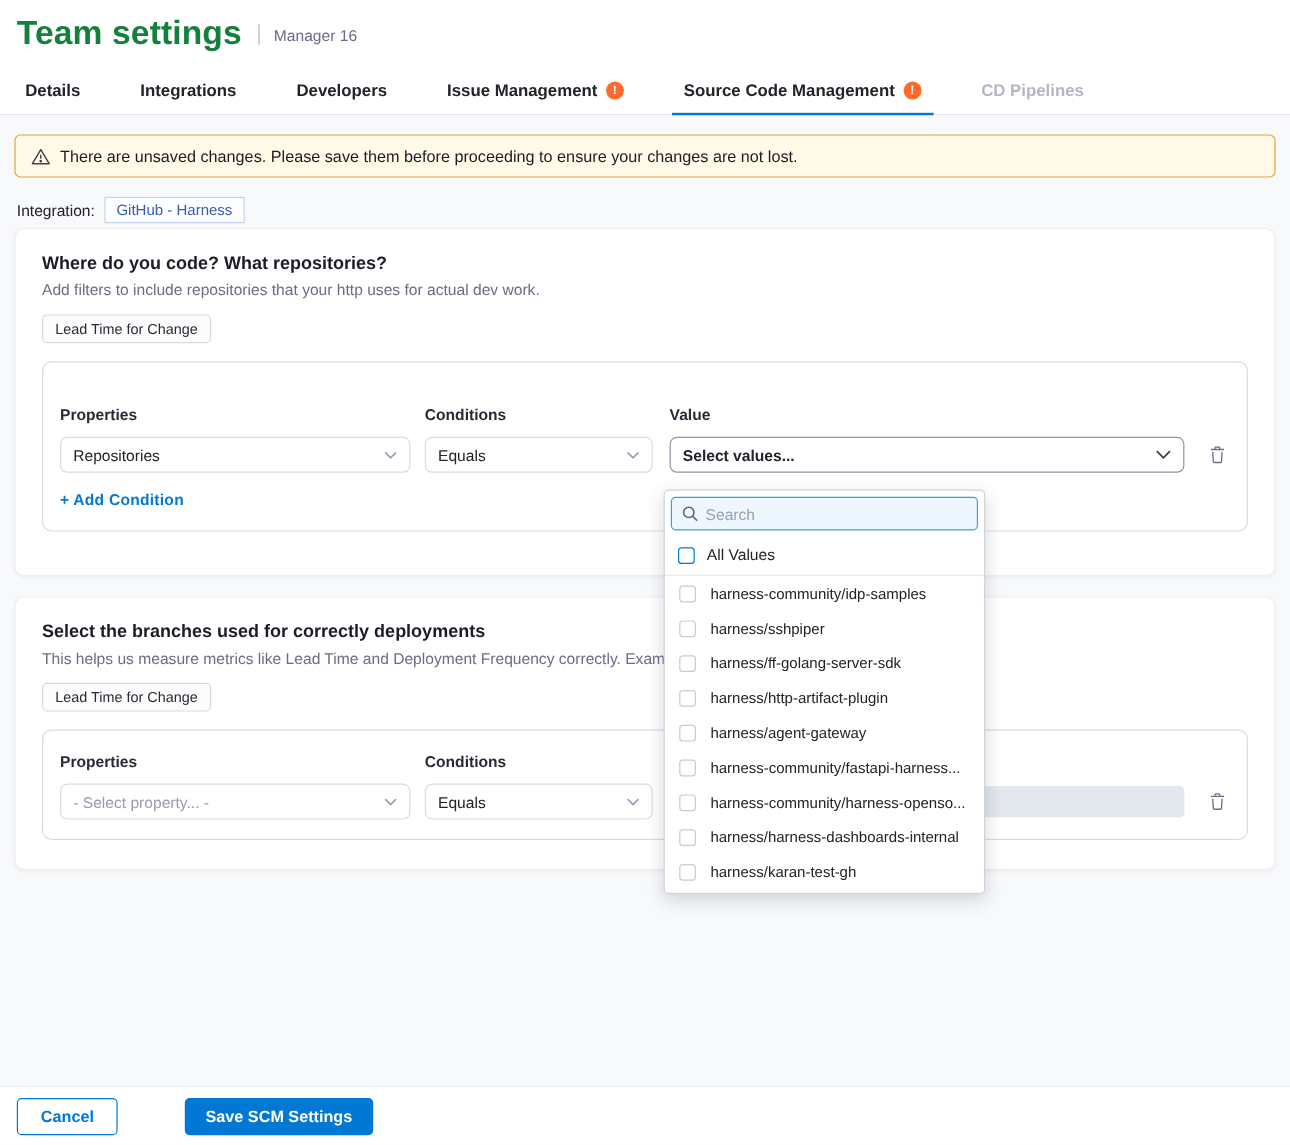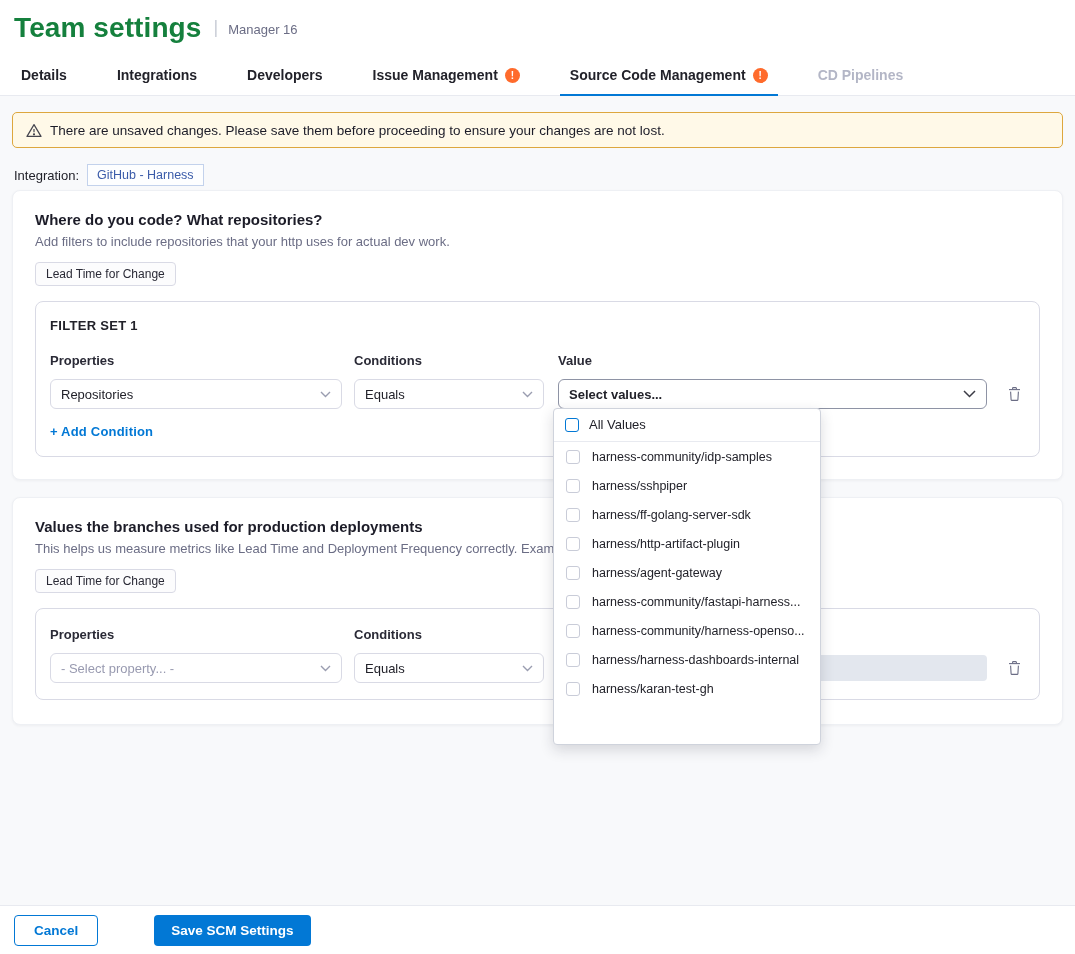--- a/index.html
+++ b/index.html
@@ -117,21 +117,20 @@
   <span class="integration-label">Integration:</span>
   <span class="integration-chip">GitHub - Harness</span>
 </div>
 
 <div class="card card1">
   <div class="card-title">Where do you code? What repositories?</div>
   <div class="card-sub">Add filters to include repositories that your http uses for actual dev work.</div>
   <span class="metric-chip">Lead Time for Change</span>
 
   <div class="filter-panel">
-    <div class="filter-set-title">FILTER SET 1</div>
     <div class="col-headers">
       <div class="col-h col-1">Properties</div>
       <div class="col-h col-2">Conditions</div>
       <div class="col-h col-3">Value</div>
     </div>
     <div class="filter-row">
       <div class="select col-1">
         <span>Repositories</span>
         <span class="chev">
           <svg width="11" height="7" viewBox="0 0 11 7" fill="none" stroke="#9a9db0" stroke-width="1.4">
@@ -161,21 +160,21 @@
           <line x1="2" y1="3.6" x2="13" y2="3.6"></line>
           <path d="M3.6 5.6 l.5 8.1 a0.8 0.8 0 0 0 .8.7 h5.2 a0.8 0.8 0 0 0 .8-.7 l.5-8.1" stroke-linejoin="round"></path>
         </svg>
       </button>
     </div>
     <button class="add-condition">+ Add Condition</button>
   </div>
 </div>
 
 <div class="card card2">
-  <div class="card-title">Values the branches used for production deployments</div>
+  <div class="card-title">Select the branches used for correctly deployments</div>
   <div class="card-sub">This helps us measure metrics like Lead Time and Deployment Frequency correctly. Example: r</div>
   <span class="metric-chip">Lead Time for Change</span>
 
   <div class="filter-panel">
     <div class="col-headers" style="margin-top:2px;">
       <div class="col-h col-1">Properties</div>
       <div class="col-h col-2">Conditions</div>
       <div class="col-h col-3">Value</div>
     </div>
     <div class="filter-row">
@@ -201,20 +200,29 @@
           <path d="M5.6 3.2 v-1 a0.6 0.6 0 0 1 .6-.6 h2.6 a0.6 0.6 0 0 1 .6.6 v1"></path>
           <line x1="2" y1="3.6" x2="13" y2="3.6"></line>
           <path d="M3.6 5.6 l.5 8.1 a0.8 0.8 0 0 0 .8.7 h5.2 a0.8 0.8 0 0 0 .8-.7 l.5-8.1" stroke-linejoin="round"></path>
         </svg>
       </button>
     </div>
   </div>
 </div>
 
 <div class="dropdown-panel">
+  <div class="search-wrap">
+    <span>
+      <svg width="14" height="14" viewBox="0 0 14 14" fill="none" stroke="#5c6270" stroke-width="1.3">
+        <circle cx="6" cy="6" r="4.3"></circle>
+          <line x1="9.3" y1="9.3" x2="13" y2="13"></line>
+      </svg>
+    </span>
+    <input class="search-input" type="text" placeholder="Search" style="">
+  </div>
   <div class="all-values-row">
     <span class="cbx blue"></span>
     <span class="all-values-label">All Values</span>
   </div>
   <div class="options-list">
   <div class="option-row">
     <span class="cbx"></span>
     <span class="option-label">harness-community/idp-samples</span>
   </div>
 

